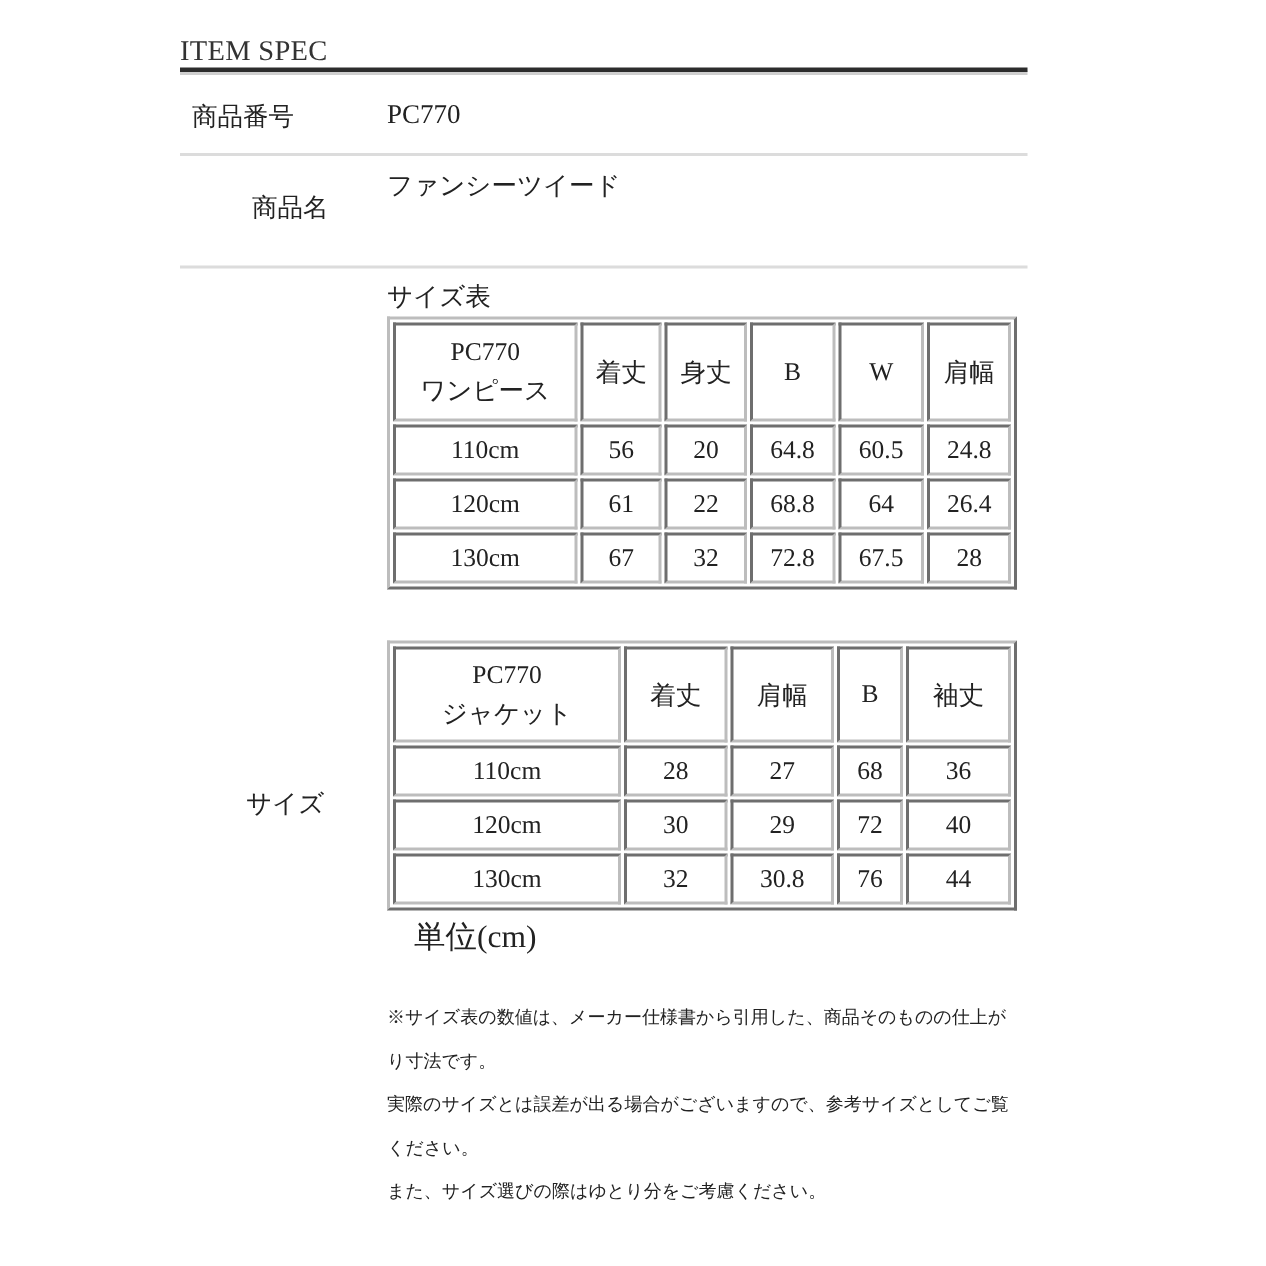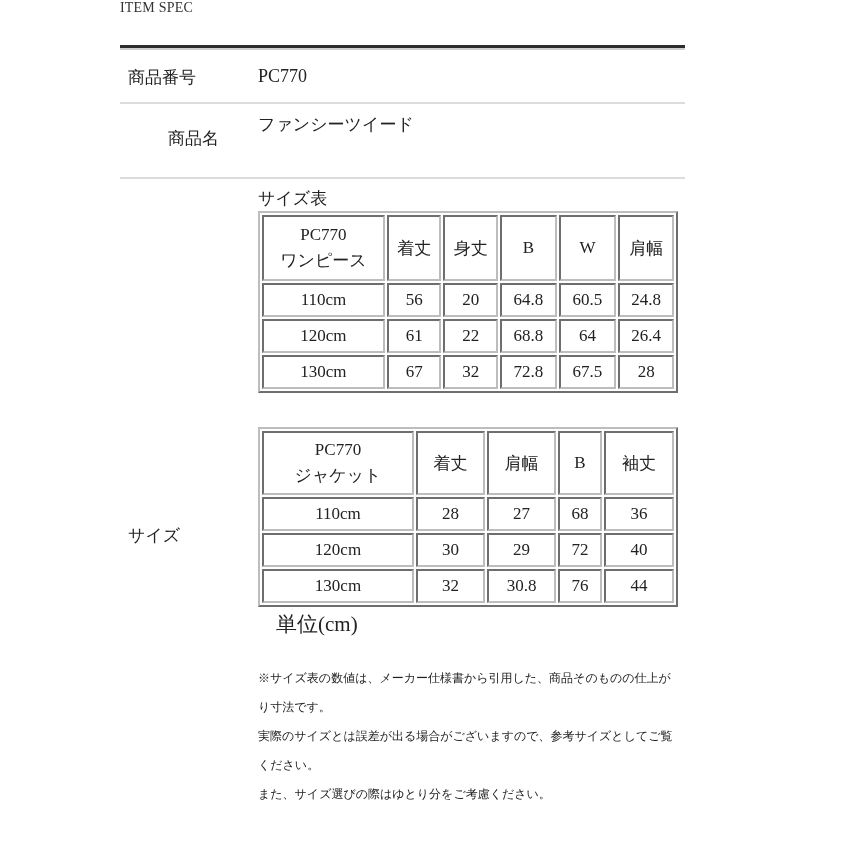--- a/index.html
+++ b/index.html
@@ -1,19 +1,19 @@
 <!DOCTYPE html>
 <html><head>
 <meta charset="utf-8">
 <style>
   html, body { margin:0; padding:0; background:#ffffff; }
   body { width:844px; height:844px; position:relative; overflow:hidden;
          font-family:"DejaVu Serif","Liberation Serif",serif; color:#222; }
-  .title { position:absolute; left:120px; top:0; font-family:"Liberation Serif",serif;
-           font-size:14px; color:#333; letter-spacing:0.2px; }
+  .title { position:absolute; left:120px; top:24px; font-family:"Liberation Serif",serif;
+           font-size:19px; color:#333; letter-spacing:0.2px; }
   .title-rule { position:absolute; left:120px; top:45px; width:565px; height:3px;
                 background:#2c2c2c; box-shadow:0 2px 0 #cfcfcf; }
   .spec-row-divider { position:absolute; left:120px; width:565px; height:2px; background:#dcdcdc; }
   .label { position:absolute; left:128px; font-size:17px; color:#222; }
   .value { position:absolute; left:258px; font-size:17px; color:#222; line-height:29px; }
   .value-en { font-family:"Liberation Serif",serif; font-size:18px; }
 
   table.size { position:absolute; border-collapse:separate; border-spacing:2px;
                border:2px solid; border-color:#bdbdbd #6e6e6e #6e6e6e #bdbdbd;
                background:#fff; }
@@ -35,21 +35,21 @@
 <div class="label" style="top:66px;">商品番号</div>
 <div class="value value-en" style="top:62px;">PC770</div>
 <div class="spec-row-divider" style="top:102px;"></div>
 
 <div class="label" style="top:127px;margin-left:40px;">商品名</div>
 <div class="value" style="top:110px;">
   <div>ファンシーツイード</div>
 </div>
 <div class="spec-row-divider" style="top:177px;"></div>
 
-<div class="label" style="top:524px;">サイズ</div>
+<div class="label" style="top:524px;margin-left:36px;">サイズ</div>
 <div class="value" style="top:184px;">サイズ表</div>
 
 <table class="size" style="left:258px; top:211px; width:420px;">
   <colgroup>
     <col style="width:124px">
       <col style="width:55px">
       <col style="width:55px">
       <col style="width:57px">
       <col style="width:58px">
       <col style="width:56px">

